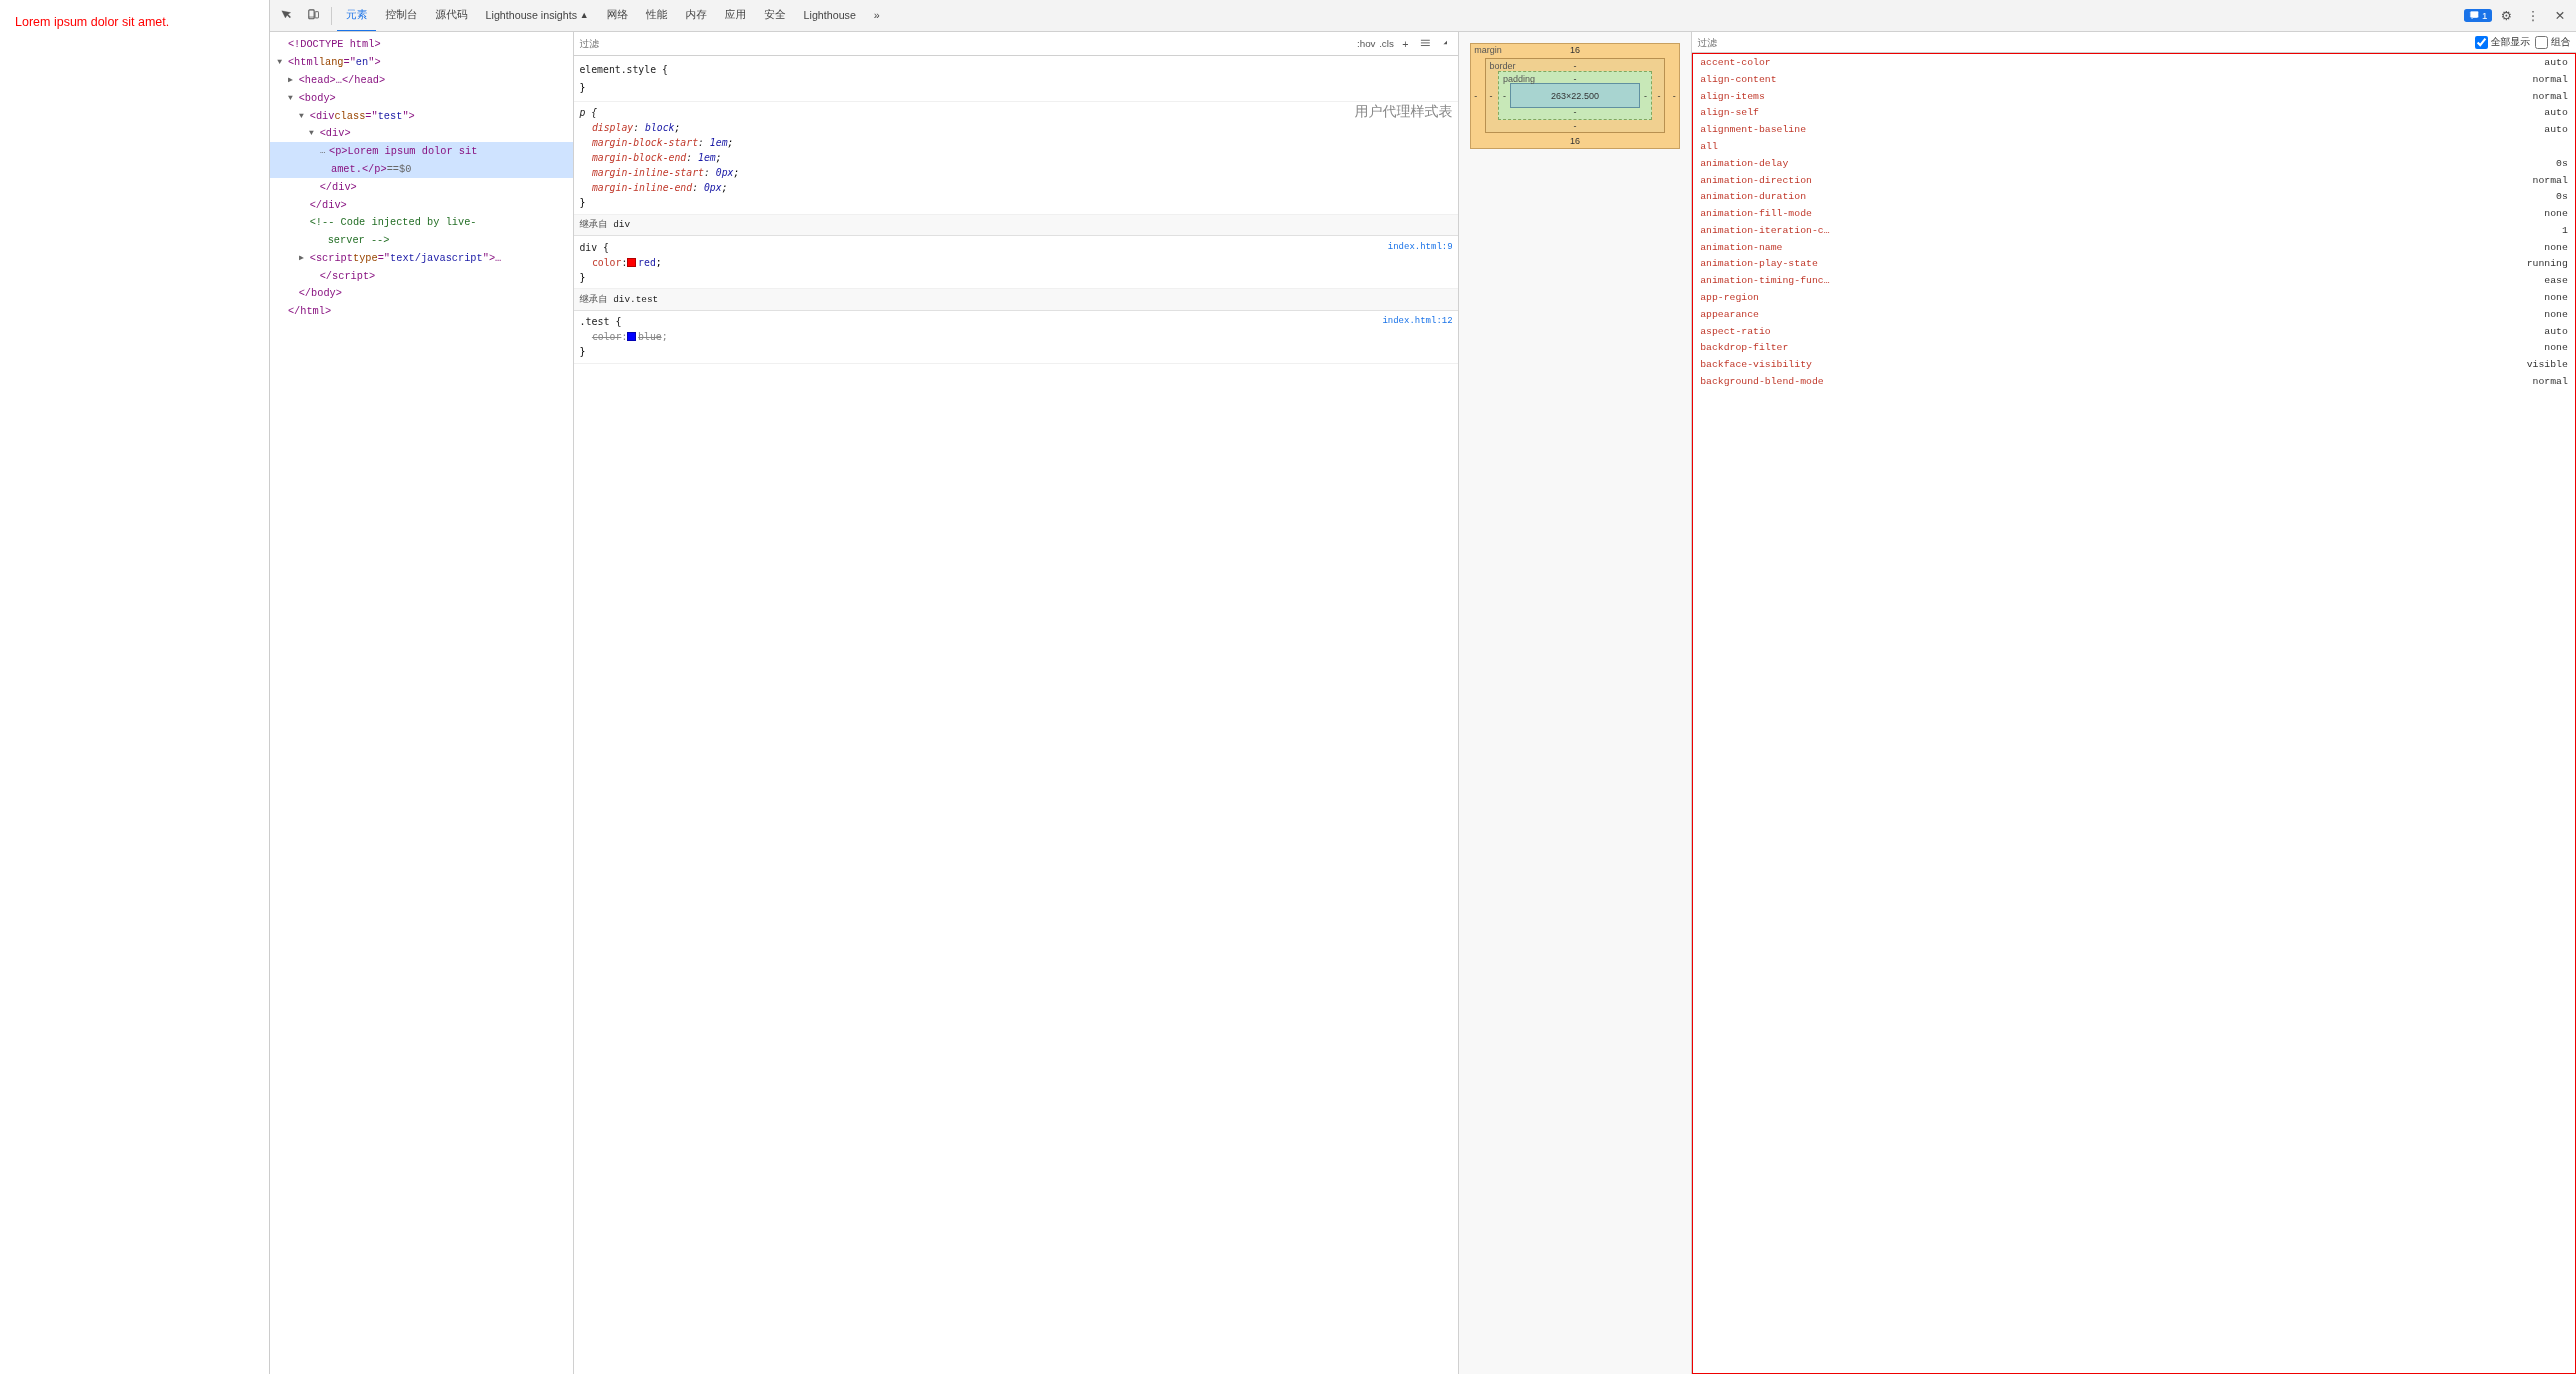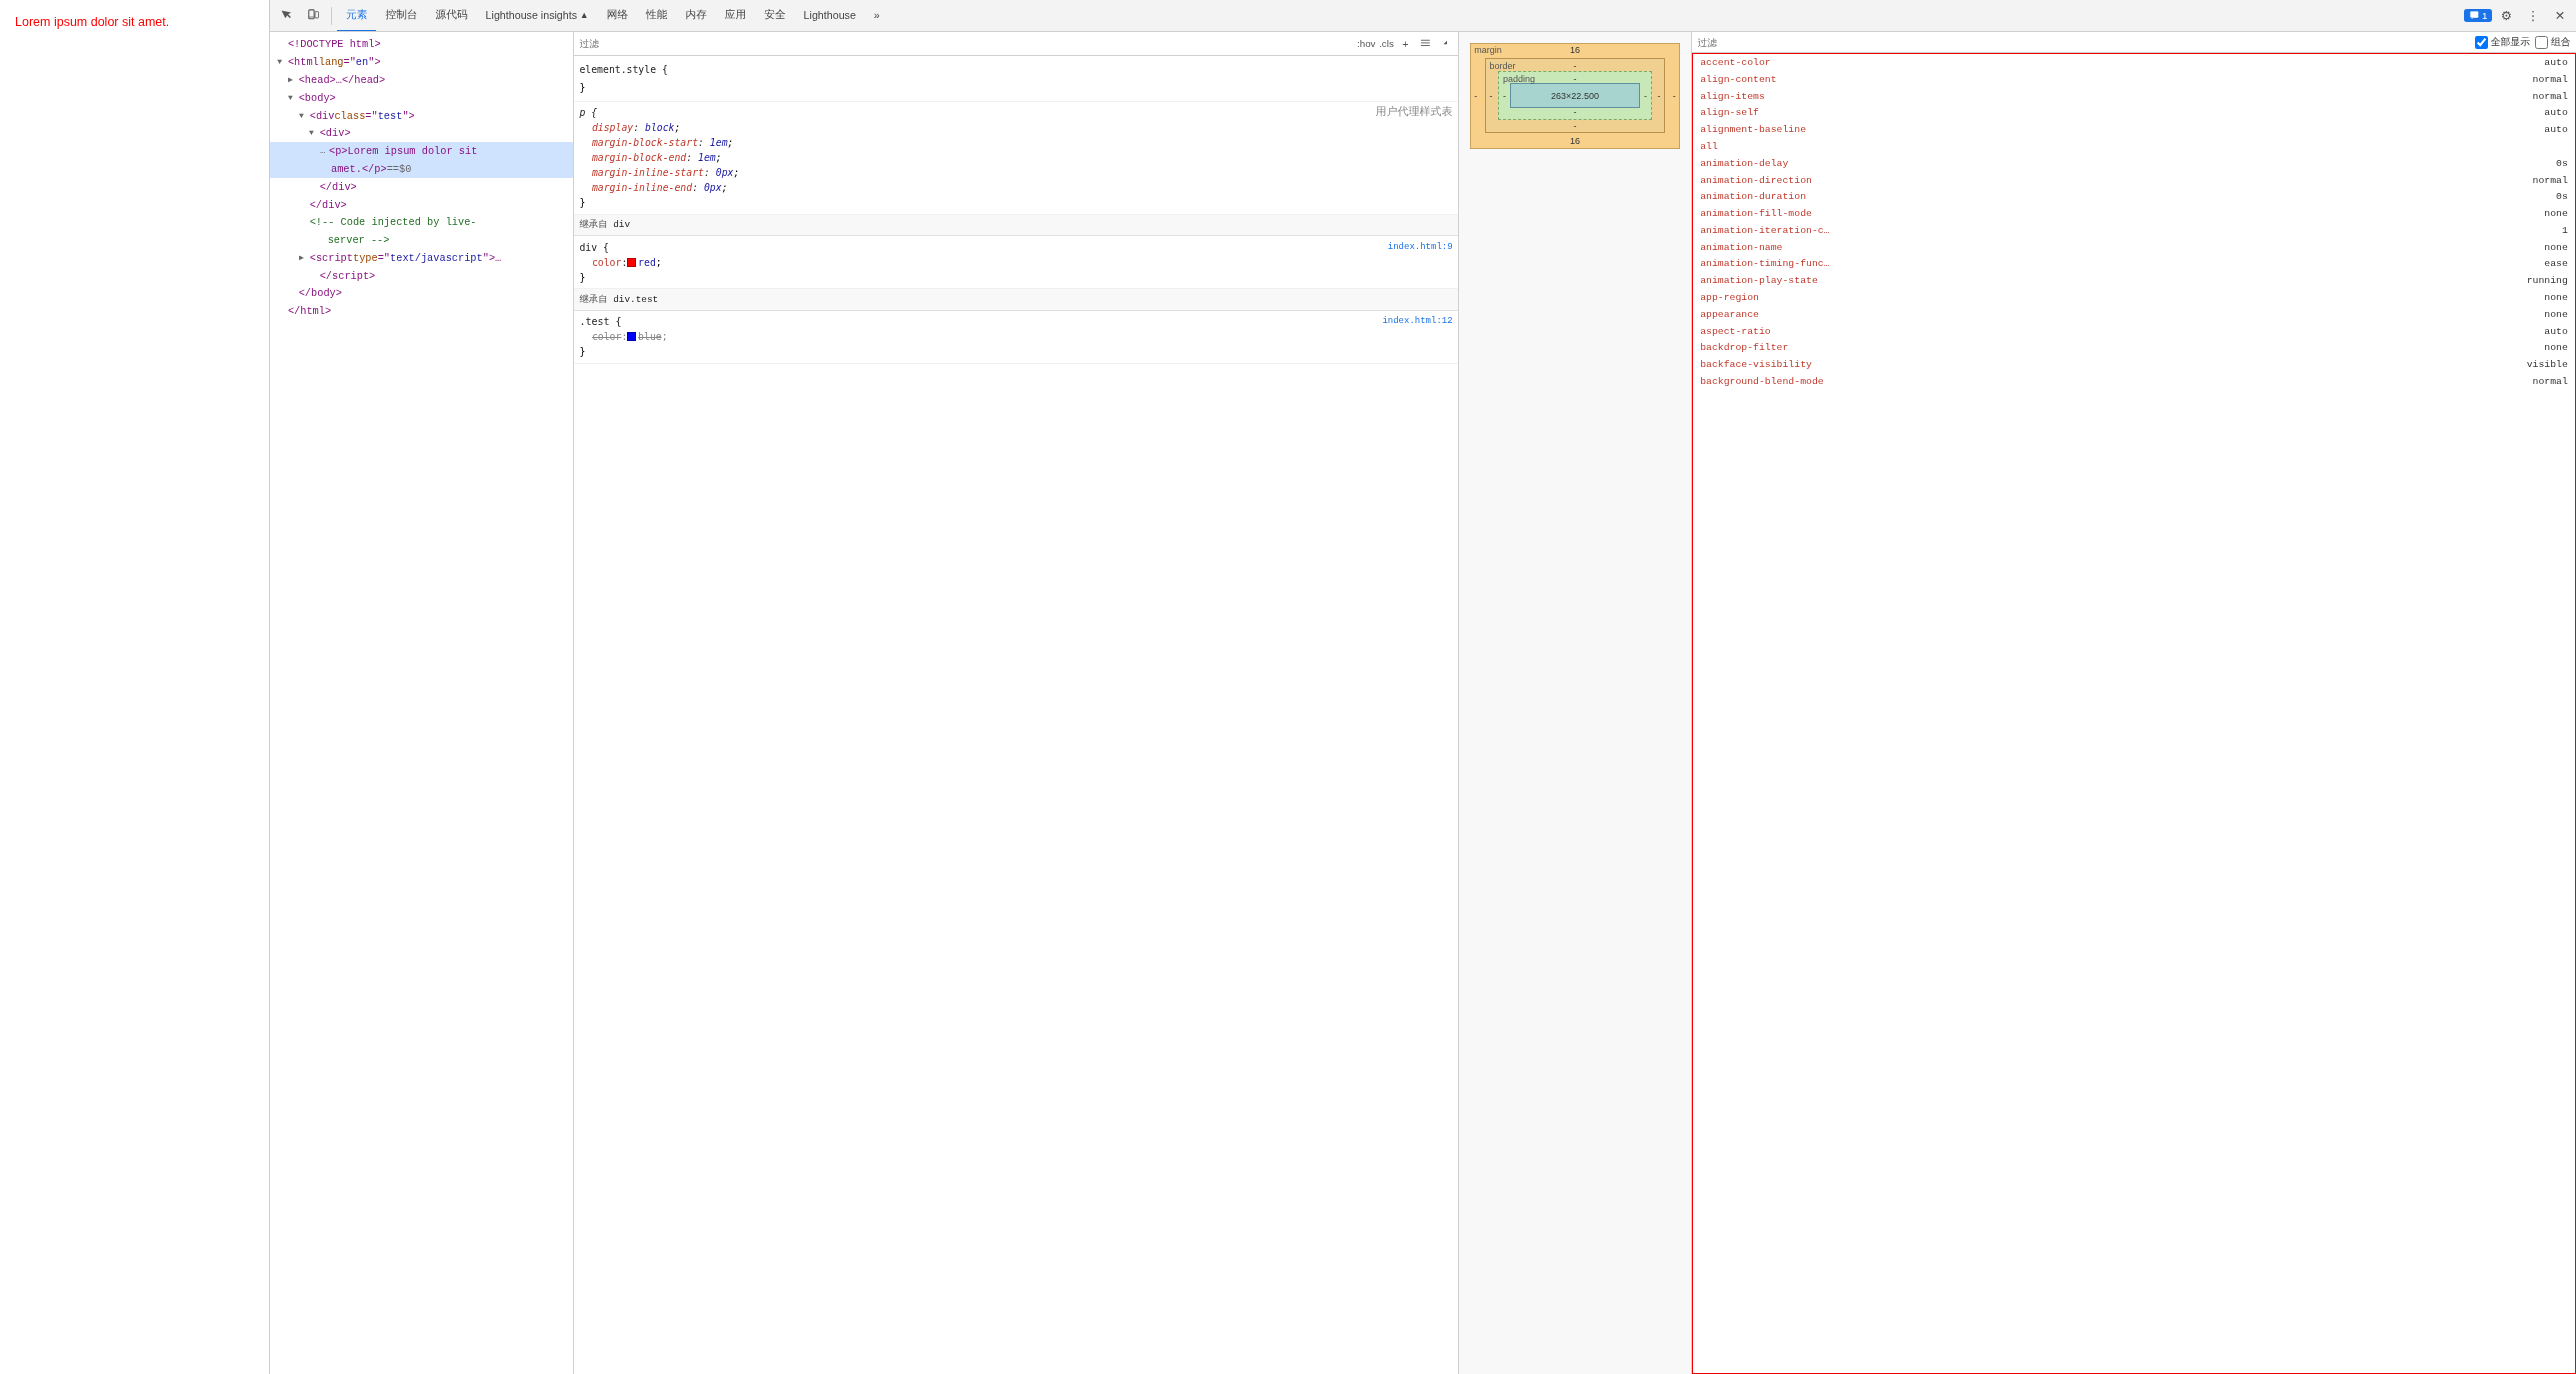--- a/index.html
+++ b/index.html
@@ -631,21 +631,21 @@
                 <span class="style-selector">element.style {</span>
               </div>
               <div style="font-family:monospace;font-size:9.8px;padding:1.8px 0;">
                 <span>}</span>
               </div>
             </div>
 
             <div class="style-block">
               <div style="display:flex;justify-content:space-between;align-items:center;">
                 <span class="style-selector" style="font-family:monospace;font-size:9.8px;font-style:italic;">p {</span>
-                <span style="color:#888;font-size:11px;">用户代理样式表</span>
+                <span style="color:#888;font-size:14px;">用户代理样式表</span>
               </div>
               <div style="font-family:monospace;font-size:9.8px;padding-left:12.5px;">
                 <span class="style-prop" style="font-style:italic;">display</span><span style="font-style:italic;color:#333;">: </span><span class="style-value-normal" style="font-style:italic;">block</span><span style="font-style:italic;">;</span>
               </div>
               <div style="font-family:monospace;font-size:9.8px;padding-left:12.5px;">
                 <span class="style-prop" style="font-style:italic;">margin-block-start</span><span style="font-style:italic;color:#333;">: </span><span class="style-value-normal" style="font-style:italic;">1em</span><span style="font-style:italic;">;</span>
               </div>
               <div style="font-family:monospace;font-size:9.8px;padding-left:12.5px;">
                 <span class="style-prop" style="font-style:italic;">margin-block-end</span><span style="font-style:italic;color:#333;">: </span><span class="style-value-normal" style="font-style:italic;">1em</span><span style="font-style:italic;">;</span>
               </div>
@@ -795,26 +795,26 @@
               </div>
               <div class="computed-row">
                 <span class="computed-prop">animation-iteration-c…</span>
                 <span class="computed-val">1</span>
               </div>
               <div class="computed-row">
                 <span class="computed-prop">animation-name</span>
                 <span class="computed-val">none</span>
               </div>
               <div class="computed-row">
+                <span class="computed-prop">animation-play-state</span>
+                <span class="computed-val">running</span>
+              </div>
+              <div class="computed-row">
                 <span class="computed-prop">animation-timing-func…</span>
                 <span class="computed-val">ease</span>
-              </div>
-              <div class="computed-row">
-                <span class="computed-prop">animation-play-state</span>
-                <span class="computed-val">running</span>
               </div>
               <div class="computed-row">
                 <span class="computed-prop">app-region</span>
                 <span class="computed-val">none</span>
               </div>
               <div class="computed-row">
                 <span class="computed-prop">appearance</span>
                 <span class="computed-val">none</span>
               </div>
               <div class="computed-row">

